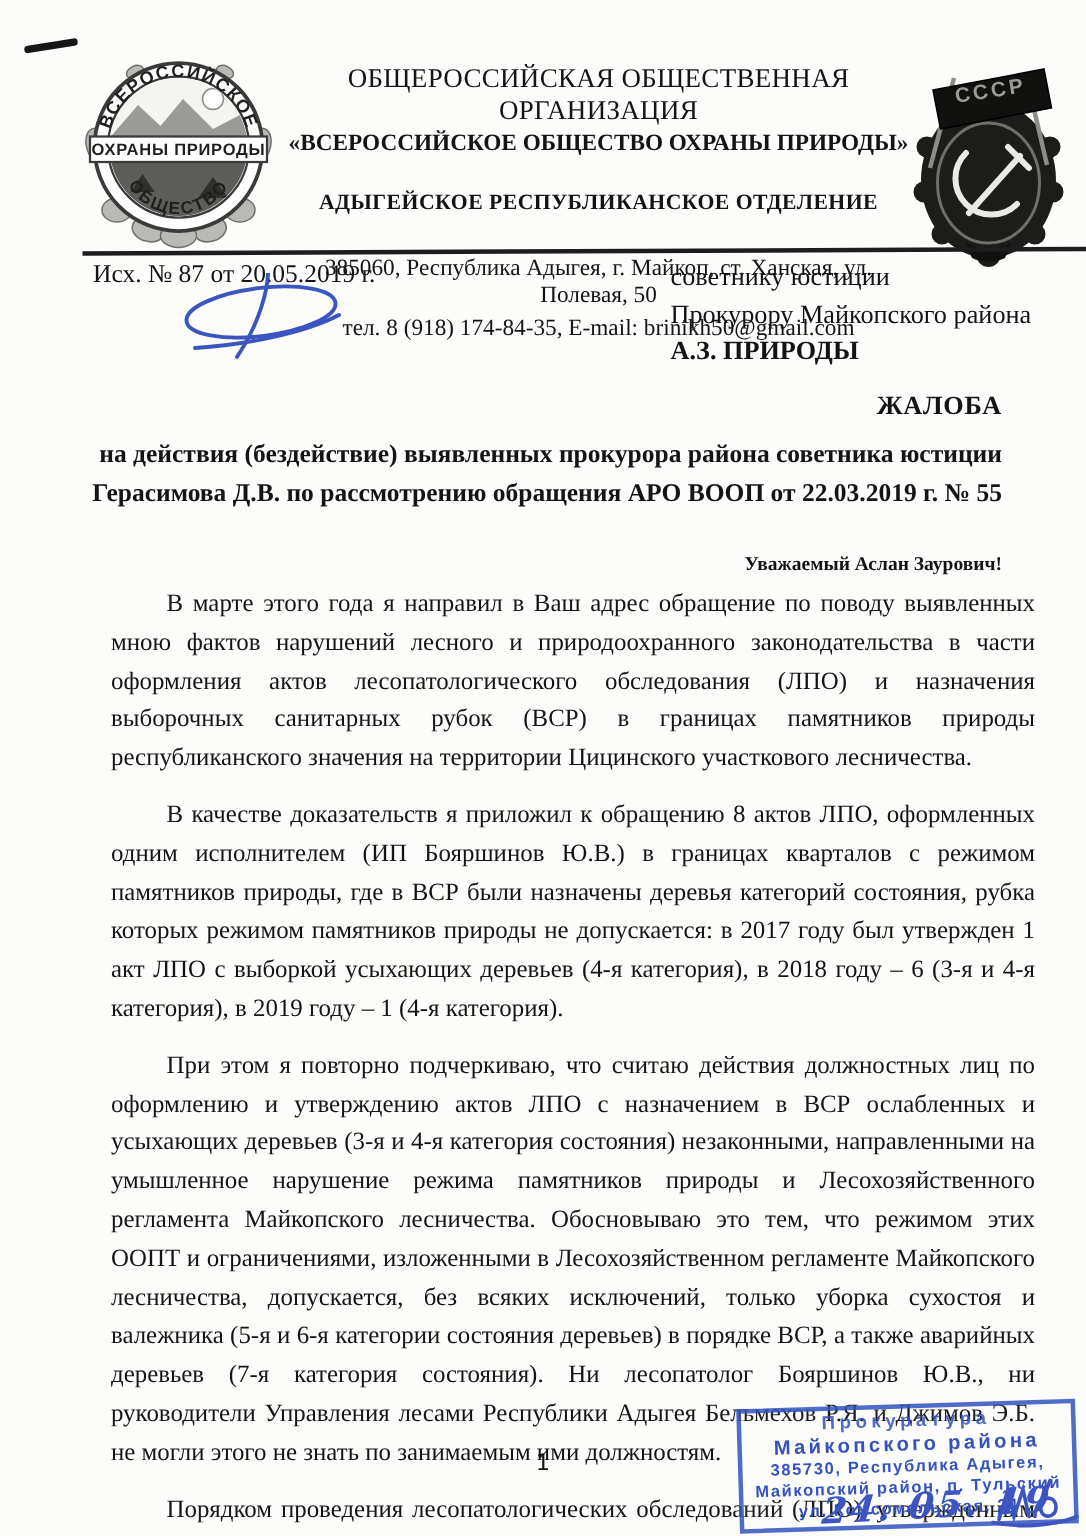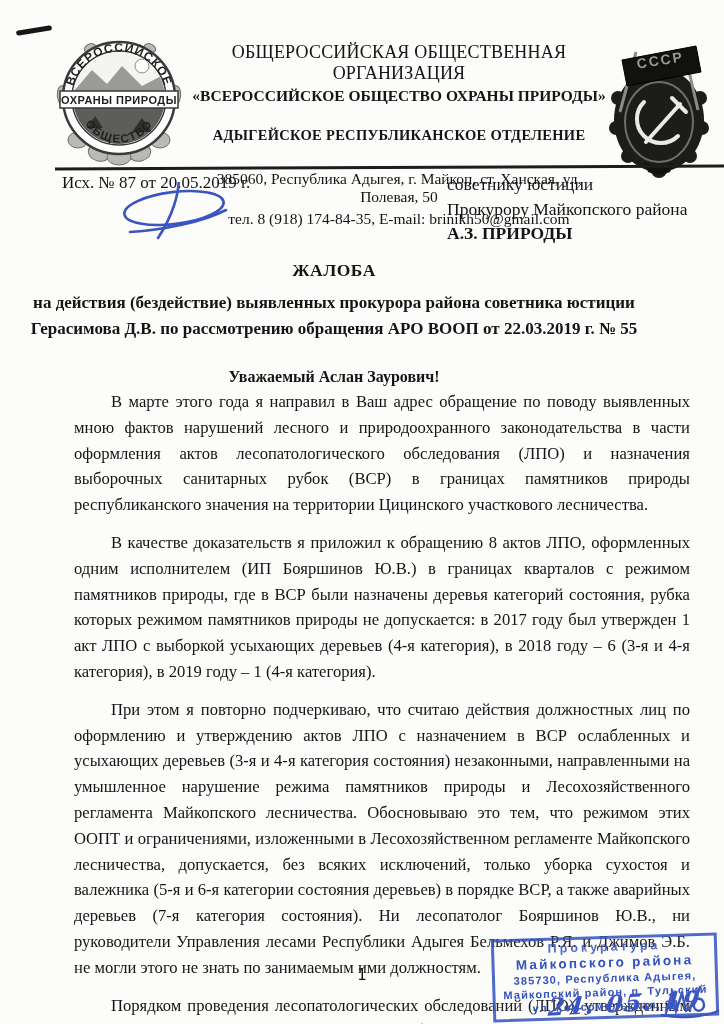--- a/index.html
+++ b/index.html
@@ -30,24 +30,24 @@
   .hr-line{
     position:absolute;top:166px;left:55px;right:0;height:0;
     border-top:3px solid #1d1d1d;transform:rotate(-.25deg);
   }
   
   .outgoing{position:absolute;top:173px;left:62px;font-size:17px;}
   .addressee{position:absolute;top:172px;left:447px;font-size:17.5px;line-height:24.5px;}
   .addressee .bold{font-weight:bold;}
   .signature-scribble{position:absolute;top:182px;left:108px;width:140px;height:62px;}
   
-  .title-block{position:absolute;top:260px;left:0;width:668px;text-align:center;}
+  .title-block{position:absolute;top:260px;left:0;width:668px;text-align:right;}
   .heading{font-weight:bold;font-size:17.5px;letter-spacing:.5px;}
   .subtitle{font-weight:bold;font-size:17px;line-height:25.5px;margin-top:9px;}
-  .salutation{font-weight:bold;font-size:16px;margin-top:27px;}
+  .salutation{font-weight:bold;font-size:13px;margin-top:27px;}
   
   .body-text{
     position:absolute;top:377px;left:62px;width:640px;
     font-size:16.6px;line-height:25.8px;text-align:justify;
   }
   .body-text p{margin:12px;text-indent:37px;}
   .page-number{position:absolute;top:966px;left:0;width:724px;text-align:center;font-size:15px;font-family:"DejaVu Sans",sans-serif;}
   
   .stamp{
     position:absolute;left:492px;top:936px;width:212px;

